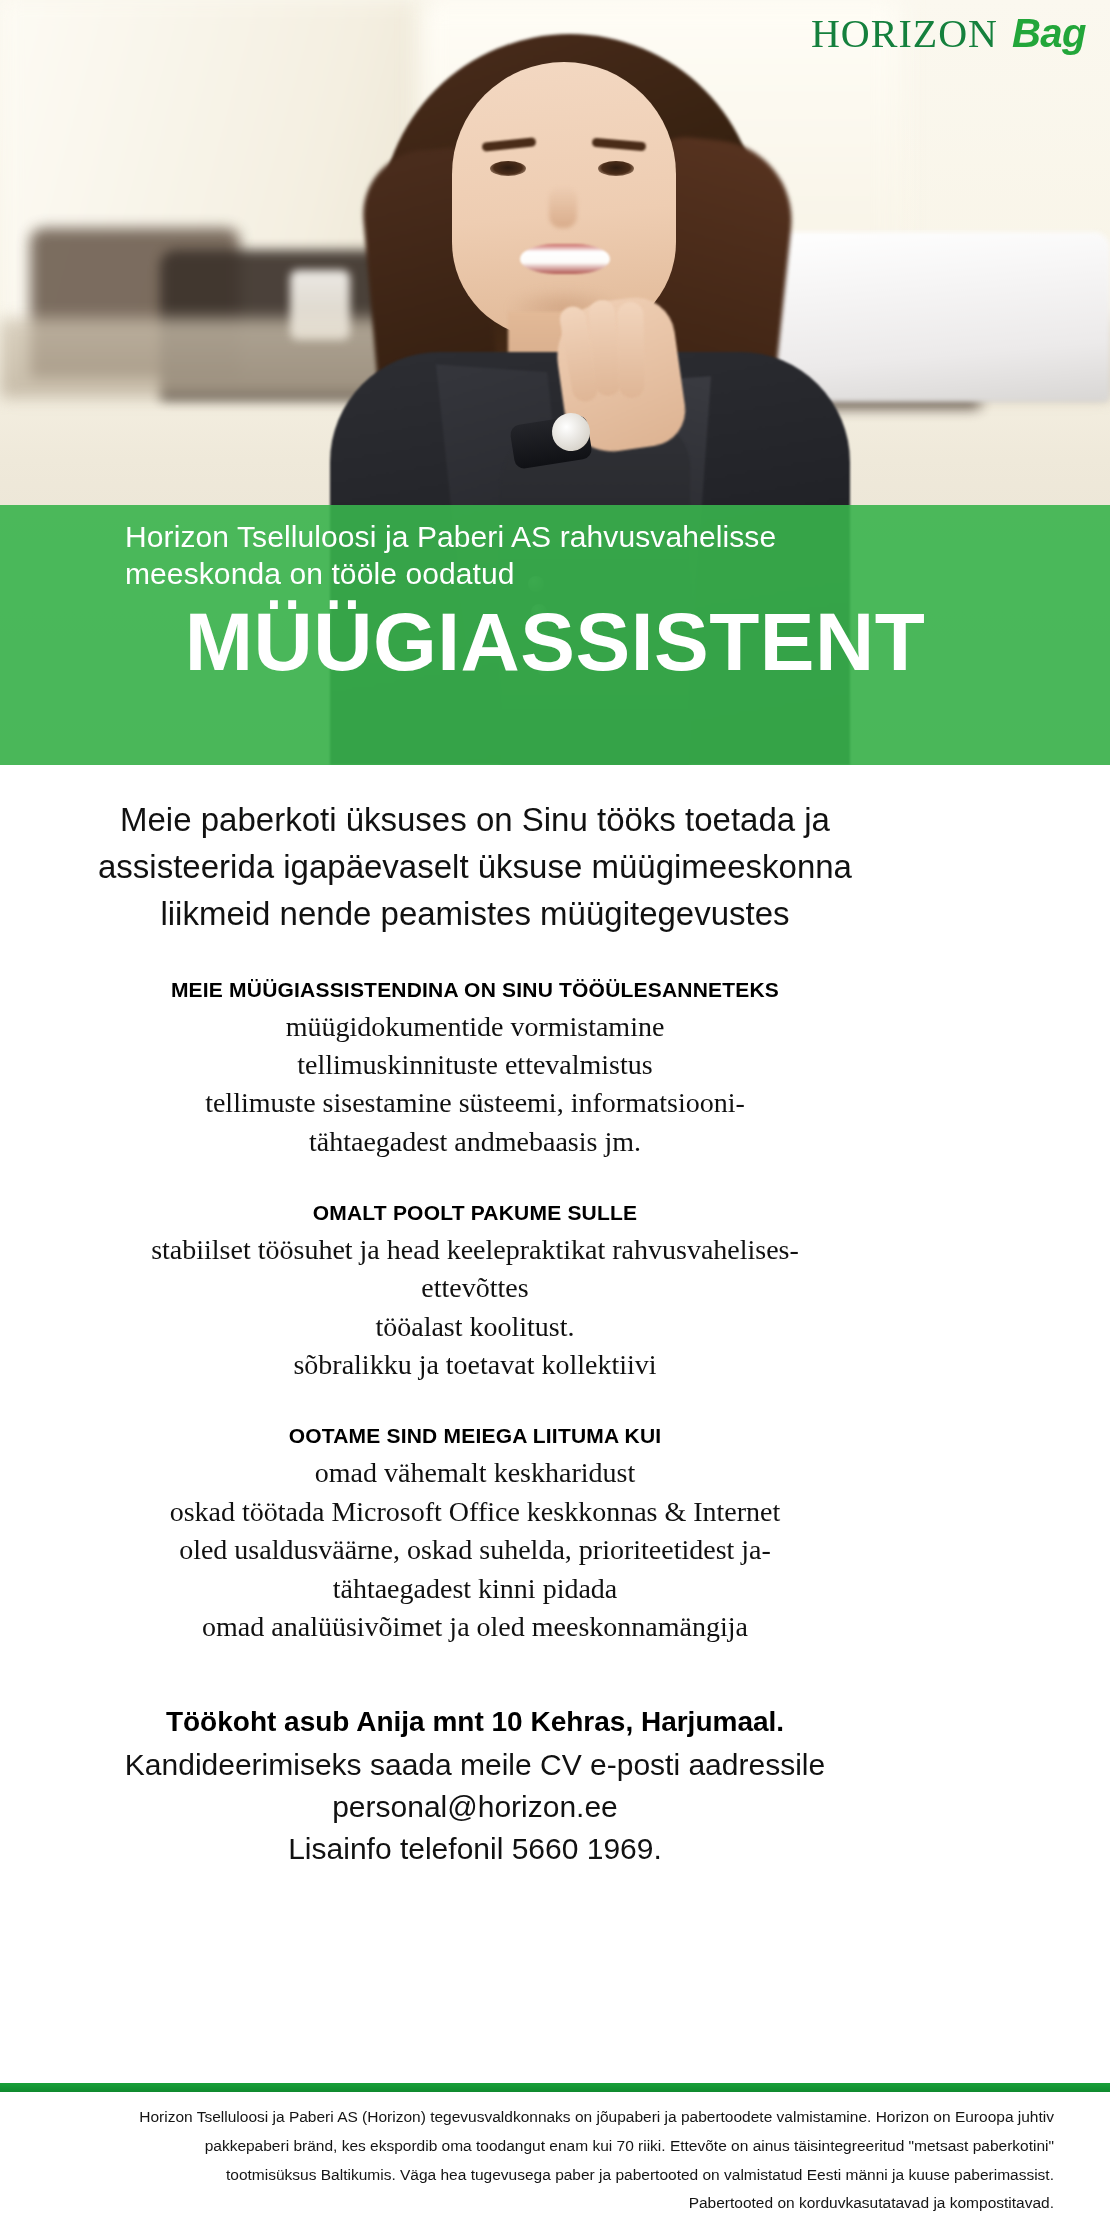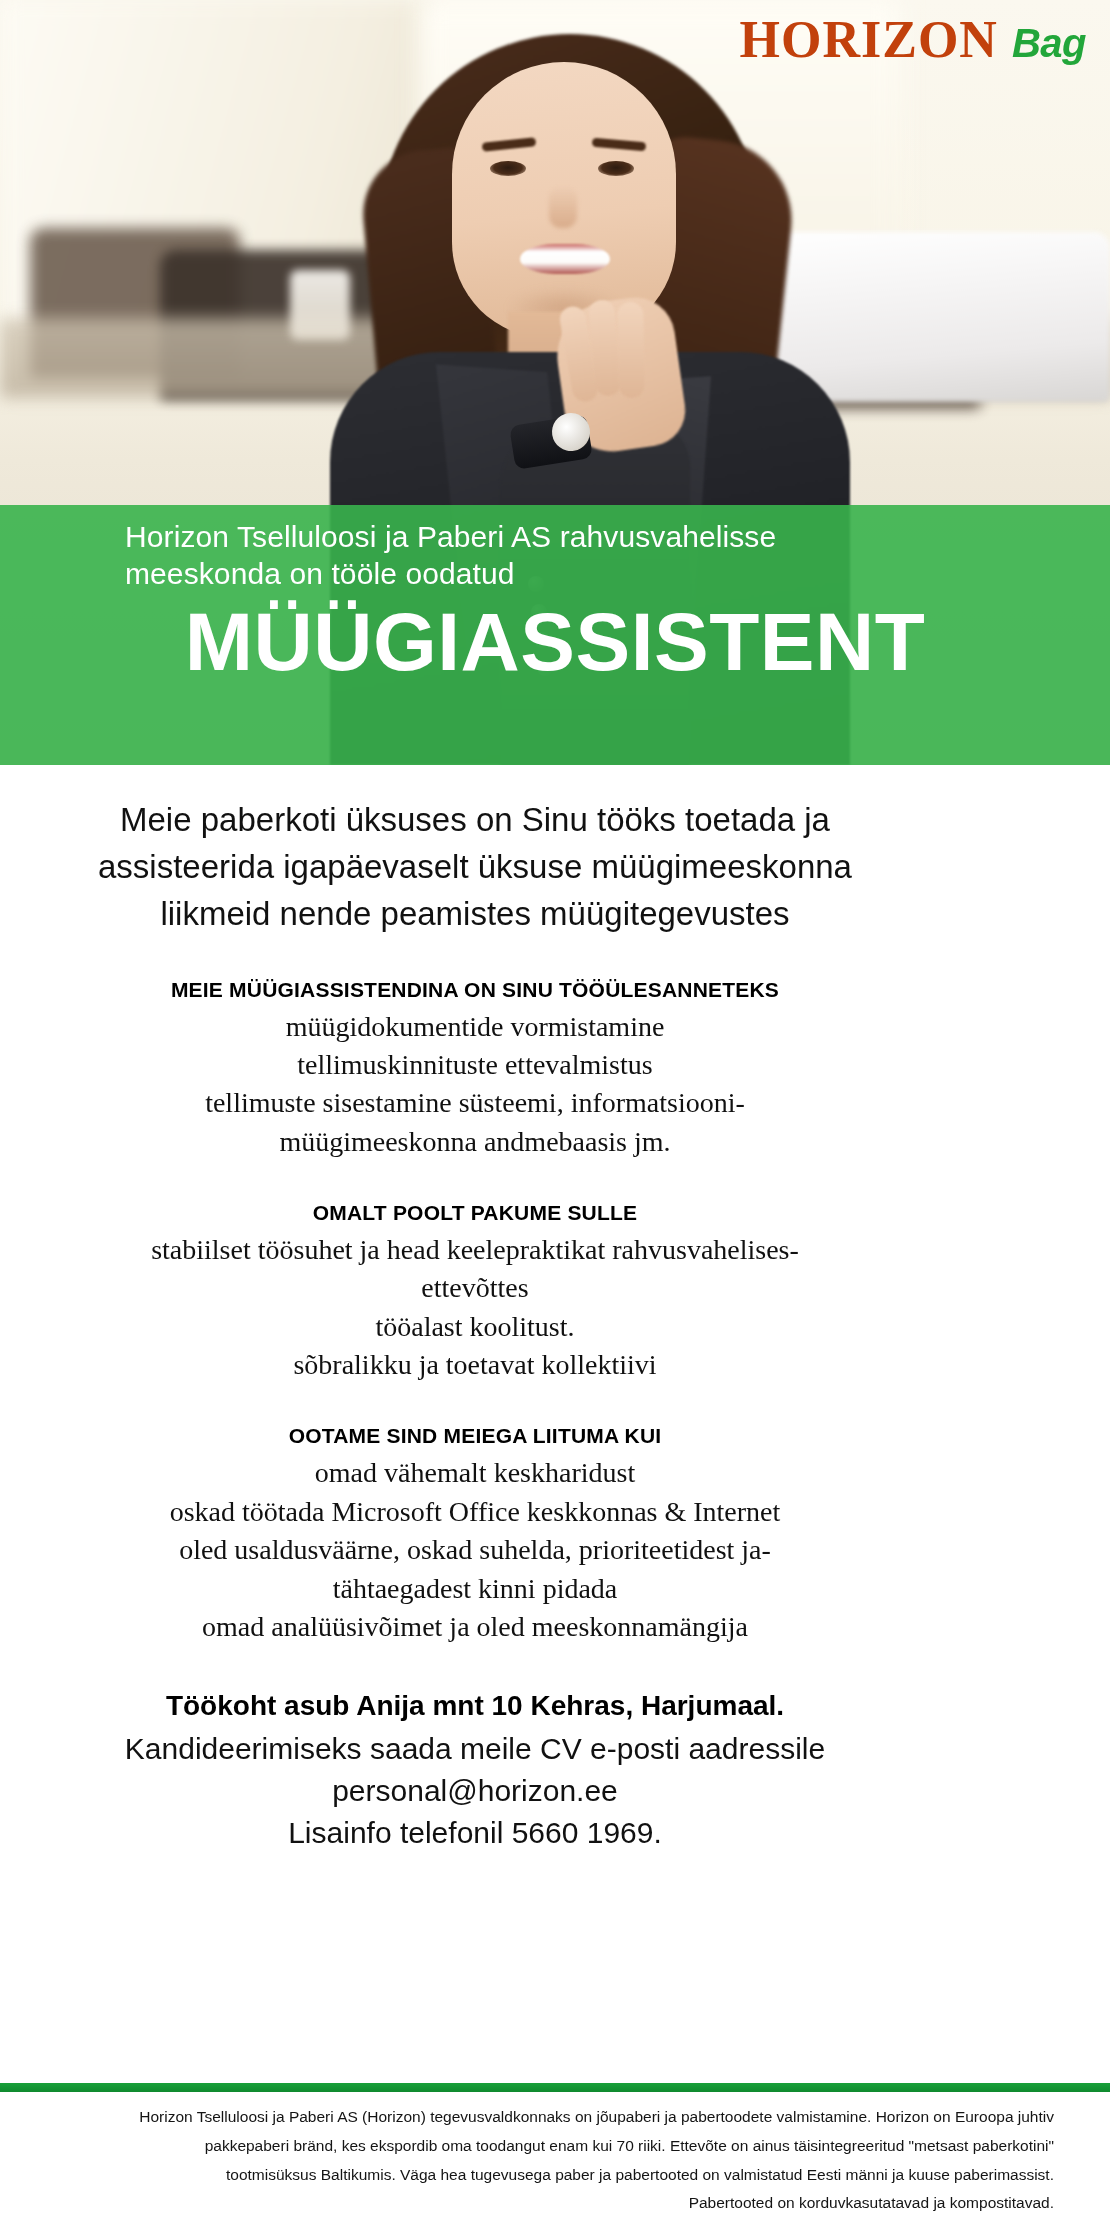--- a/index.html
+++ b/index.html
@@ -186,22 +186,22 @@
   .bd4 { left:537px; top:660px; }
 
   
   .logo {
     position:absolute; right:24px; top:10px;
     display:flex; align-items:baseline; gap:14px;
     z-index:8;
   }
   .logo-horizon {
     font-family:"Liberation Serif", serif;
-    font-weight:bold; font-size:52px; letter-spacing:1px;
-    color:#c2410c;
+    font-weight:normal; font-size:40px; letter-spacing:1px;
+    color:#15803d;
   }
   .logo-bag {
     font-family:"Liberation Sans", sans-serif;
     font-weight:bold; font-style:italic; font-size:40px;
     color:#22a63a; letter-spacing:-0.5px;
   }
 
   
   .banner {
     position:absolute; left:0; top:505px; width:1110px; height:260px;
@@ -236,21 +236,21 @@
     color:#111; font-weight:400;
   }
   .section { margin-top:40px; }
   .sec-head {
     font-size:21px; font-weight:bold; letter-spacing:.2px;
     color:#000; margin-bottom:6px;
   }
   .sec-line {
     font-size:28px; line-height:1.37; color:#111; font-weight:400;font-family:Liberation Serif, serif;
   }
-  .closing { margin-top:44px; }
+  .closing { margin-top:60px; }
   .closing-head {
     font-size:28px; font-weight:bold; color:#000; margin-bottom:6px;
   }
   .closing-line {
     font-size:30px; line-height:1.4; color:#111;
   }
 
   
   .divider {
     position:absolute; left:0; top:2083px; width:1110px; height:9px;
@@ -329,21 +329,21 @@
     <div>Meie paberkoti üksuses on Sinu tööks toetada ja</div>
     <div>assisteerida igapäevaselt üksuse müügimeeskonna</div>
     <div>liikmeid nende peamistes müügitegevustes</div>
   </div>
 
   <div class="section">
     <div class="sec-head">MEIE MÜÜGIASSISTENDINA ON SINU TÖÖÜLESANNETEKS</div>
     <div class="sec-line">müügidokumentide vormistamine</div>
     <div class="sec-line">tellimuskinnituste ettevalmistus</div>
     <div class="sec-line">tellimuste sisestamine süsteemi, informatsiooni-</div>
-    <div class="sec-line">müügimeeskonna andmebaasis jm.</div>
+    <div class="sec-line">tähtaegadest andmebaasis jm.</div>
   </div>
 
   <div class="section">
     <div class="sec-head">OMALT POOLT PAKUME SULLE</div>
     <div class="sec-line">stabiilset töösuhet ja head keelepraktikat rahvusvahelises-</div>
     <div class="sec-line">ettevõttes</div>
     <div class="sec-line">tööalast koolitust.</div>
     <div class="sec-line">sõbralikku ja toetavat kollektiivi</div>
   </div>
 

